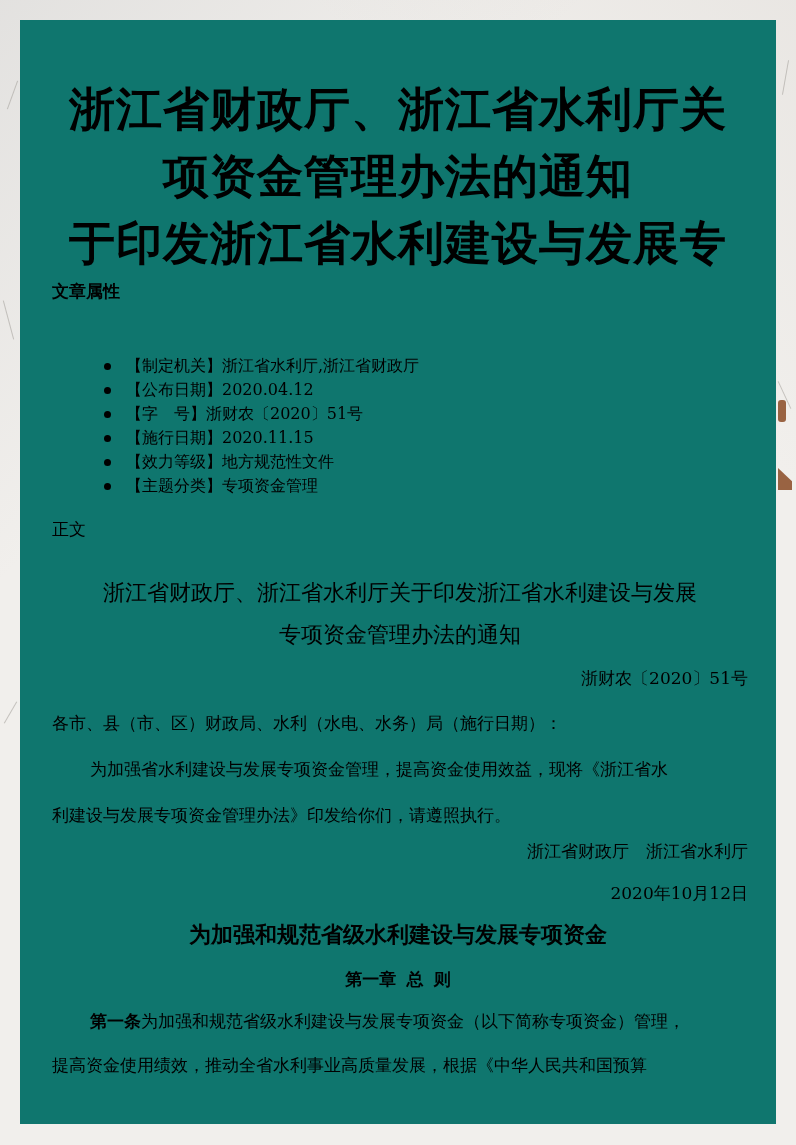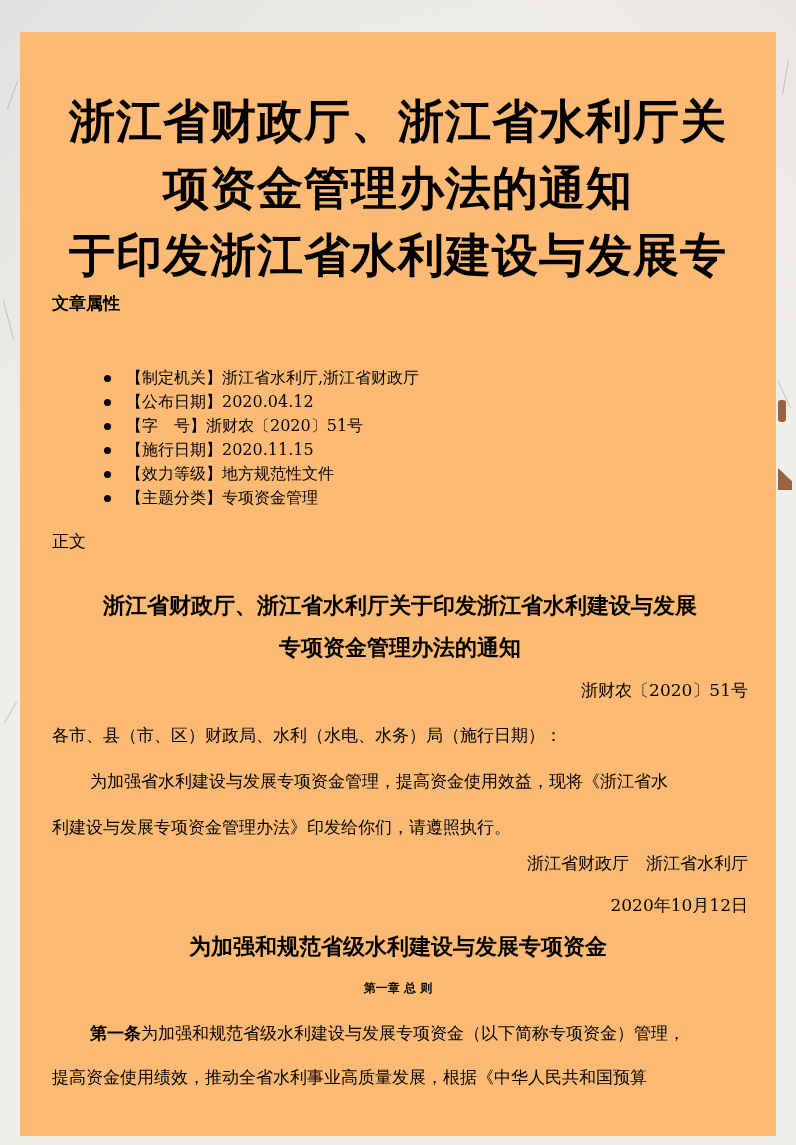--- a/index.html
+++ b/index.html
@@ -30,24 +30,24 @@
       opacity: 0.5;
     }
     .bg-accent {
       position: absolute;
       background: #8a4a24;
       opacity: 0.85;
     }
     .paper {
       position: absolute;
       left: 20px;
-      top: 32px;
+      top: 20px;
       width: 756px;
       height: 1104px;
-      background: #fdba74;
+      background: #0f766e;
     }
     .main-title {
       position: absolute;
       left: 0;
       right: 0;
       top: 56px;
       text-align: center;
       font-family: "DejaVu Sans", "Liberation Sans", sans-serif;
       font-weight: bold;
       font-size: 46px;
@@ -86,21 +86,21 @@
       border-radius: 50%;
       background: #000;
     }
     .attr-key { font-weight: normal; }
     .doc-title {
       position: absolute;
       left: 32px;
       width: 696px;
       text-align: center;
       font-size: 22px;
-      font-weight: bold;
+      font-weight: normal;
       line-height: 38px;
       white-space: nowrap;
     }
     .right-line {
       position: absolute;
       right: 28px;
       font-size: 17px;
       white-space: nowrap;
     }
     .body-line {
@@ -159,20 +159,20 @@
 
   <div class="body-line" style="top:692px;">各市、县（市、区）财政局、水利（水电、水务）局（施行日期）：</div>
 
   <div class="body-line indent" style="top:738px;">为加强省水利建设与发展专项资金管理，提高资金使用效益，现将《浙江省水</div>
   <div class="body-line" style="top:784px;">利建设与发展专项资金管理办法》印发给你们，请遵照执行。</div>
 
   <div class="right-line" style="top:820px;">浙江省财政厅　浙江省水利厅</div>
   <div class="right-line" style="top:862px;">2020年10月12日</div>
 
   <div class="center-line bold" style="top:900px;font-size:22px;">为加强和规范省级水利建设与发展专项资金</div>
-  <div class="center-line bold" style="top:948px;font-size:12px;">第一章 总 则</div>
+  <div class="center-line bold" style="top:948px;font-size:17px;font-family:Liberation Mono, monospace;">第一章 总 则</div>
 
   <div class="body-line indent" style="top:990px;">
     <span class="bold">第一条</span><span>为加强和规范省级水利建设与发展专项资金（以下简称专项资金）管理，</span>
   </div>
   <div class="body-line" style="top:1034px;">提高资金使用绩效，推动全省水利事业高质量发展，根据《中华人民共和国预算</div>
 
 </div>
 
 </body></html>

